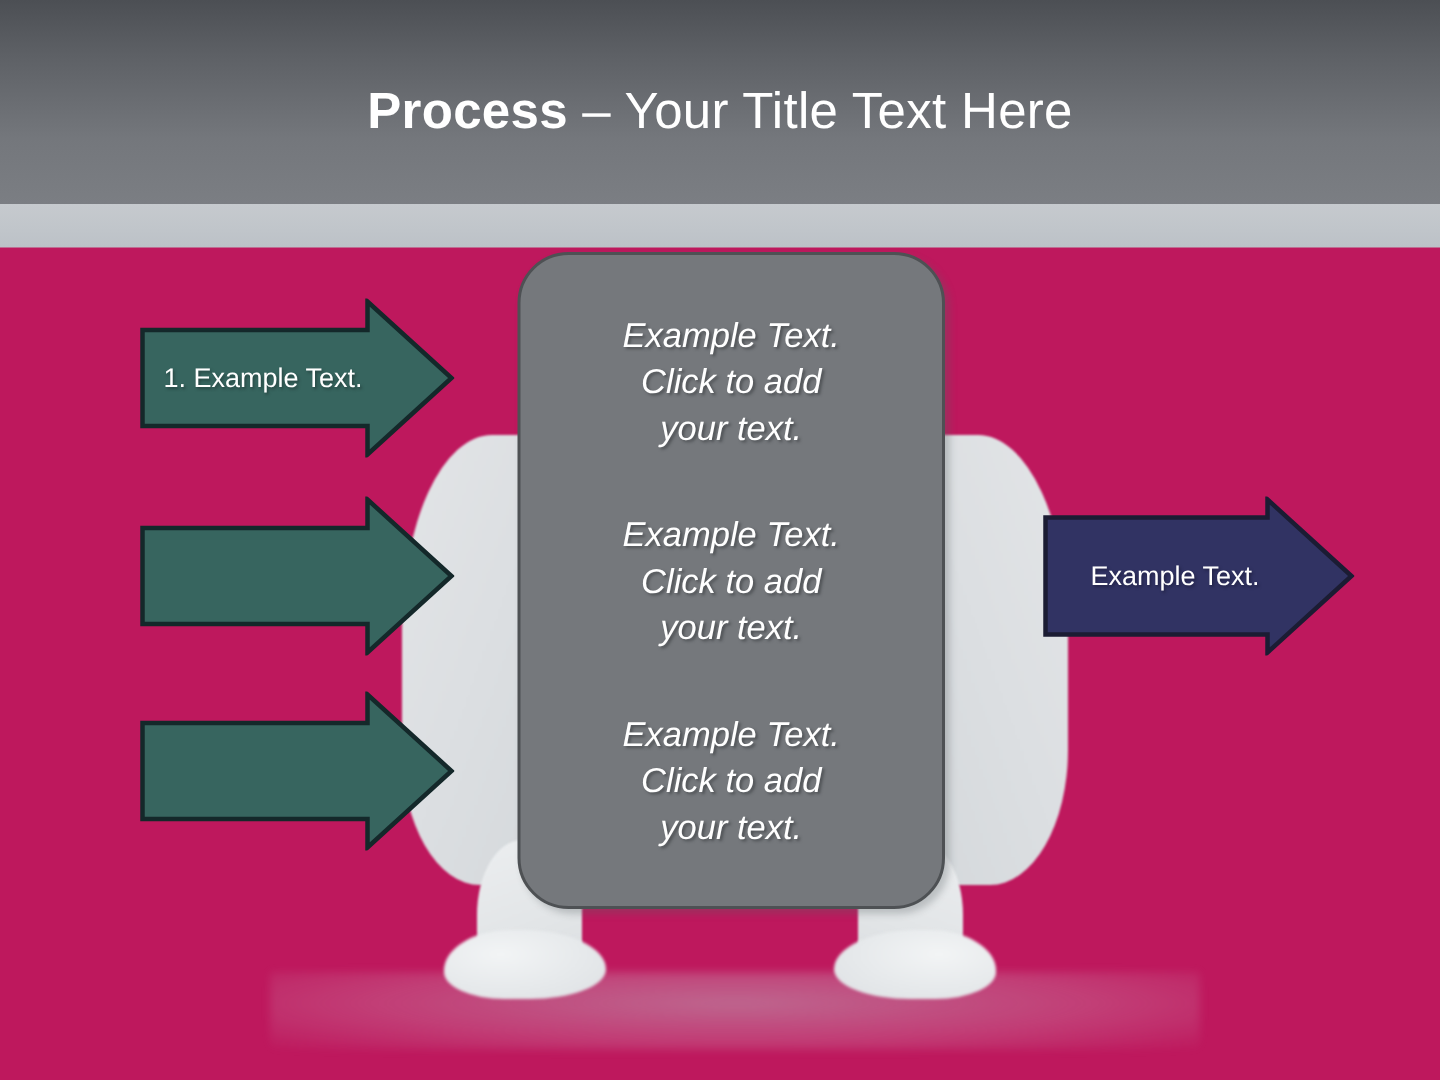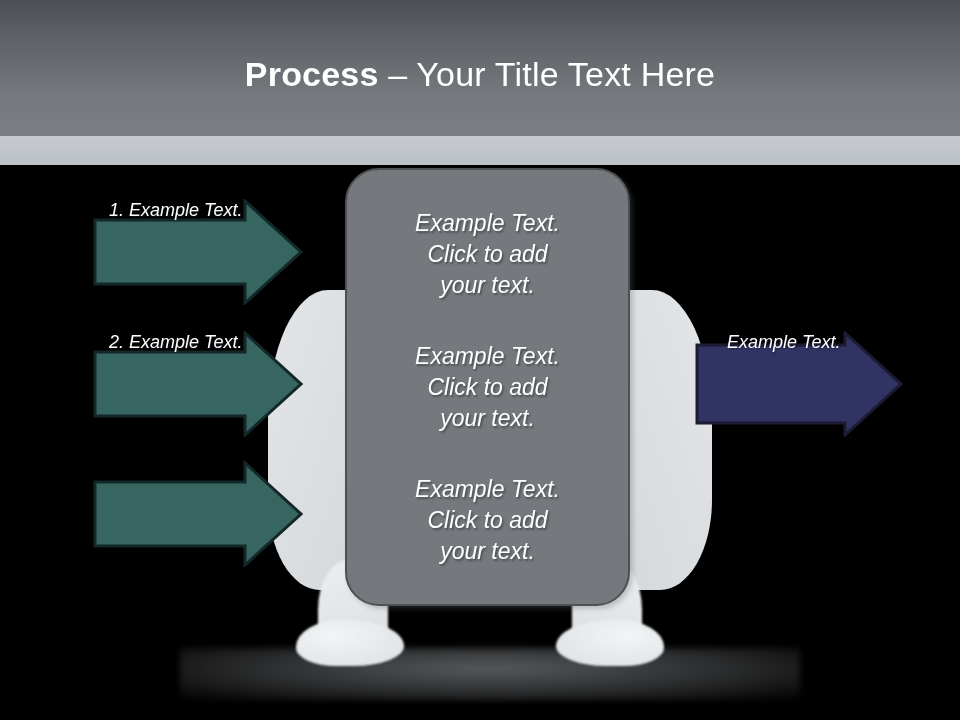--- a/index.html
+++ b/index.html
@@ -10,21 +10,21 @@
     width: 960px;
     height: 720px;
     overflow: hidden;
     font-family: "Liberation Sans", sans-serif;
     background: #eff3f6;
   }
   #slide {
     position: relative;
     width: 960px;
     height: 720px;
-    background: #000000;
+    background: #be185d;
     overflow: hidden;
   }
 
   
   #header-band {
     position: absolute;
     left: 0;
     top: 0;
     width: 960px;
     height: 136px;
@@ -148,22 +148,21 @@
     line-height: 31px;
     text-shadow: 1.5px 1.5px 2px rgba(55,58,62,0.65);
     margin-bottom: 40px;
     white-space: pre-line;
   }
 
   
   .arrow {
     position: absolute;
     display: flex;
-    align-items: flex-start;
-    font-style: italic;
+    align-items: center;
   }
   .arrow-svg {
     position: absolute;
     left: 0;
     top: 0;
   }
   .arrow-label {
     position: relative;
     z-index: 2;
     color: #ffffff;
@@ -211,21 +210,20 @@
     <svg class="arrow-svg" width="210" height="106" viewBox="0 0 210 106">
       <polygon points="2,21 152,21 152,2 208,53 152,104 152,85 2,85" fill="#37655f" stroke="#14282a" stroke-width="3" stroke-linejoin="miter"></polygon>
     </svg>
     <span class="arrow-label">1. Example Text.</span>
   </div>
 
   <div class="arrow arrow-teal" id="arrow-2">
     <svg class="arrow-svg" width="210" height="106" viewBox="0 0 210 106">
       <polygon points="2,21 152,21 152,2 208,53 152,104 152,85 2,85" fill="#37655f" stroke="#14282a" stroke-width="3" stroke-linejoin="miter"></polygon>
     </svg>
-    <span class="arrow-label">2. Example Text.</span>
   </div>
 
   <div class="arrow arrow-teal" id="arrow-3">
     <svg class="arrow-svg" width="210" height="106" viewBox="0 0 210 106">
       <polygon points="2,21 152,21 152,2 208,53 152,104 152,85 2,85" fill="#37655f" stroke="#14282a" stroke-width="3" stroke-linejoin="miter"></polygon>
     </svg>
   </div>
 
   <div id="center-box">
     <div class="box-text">Example Text.

